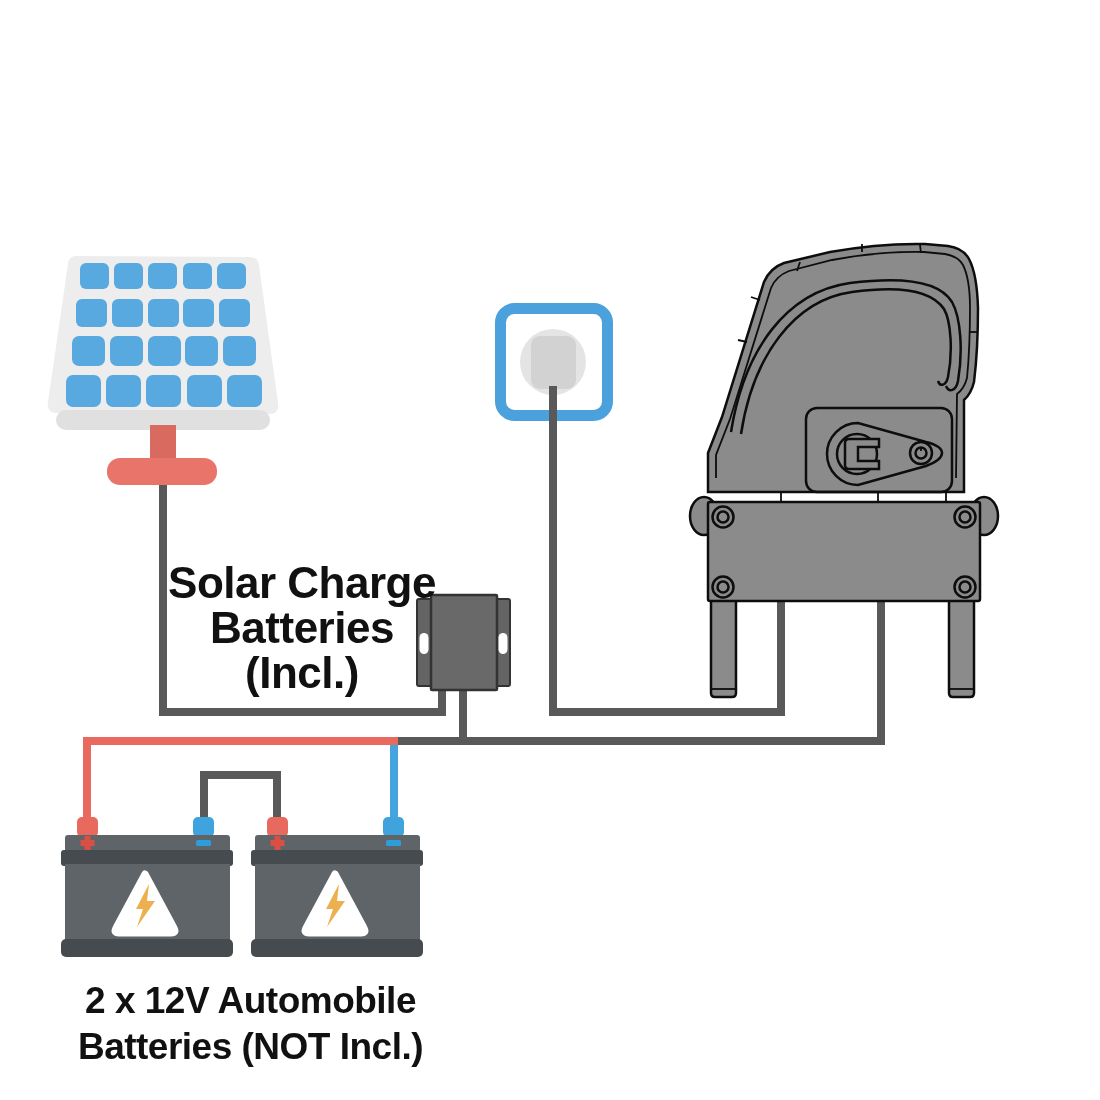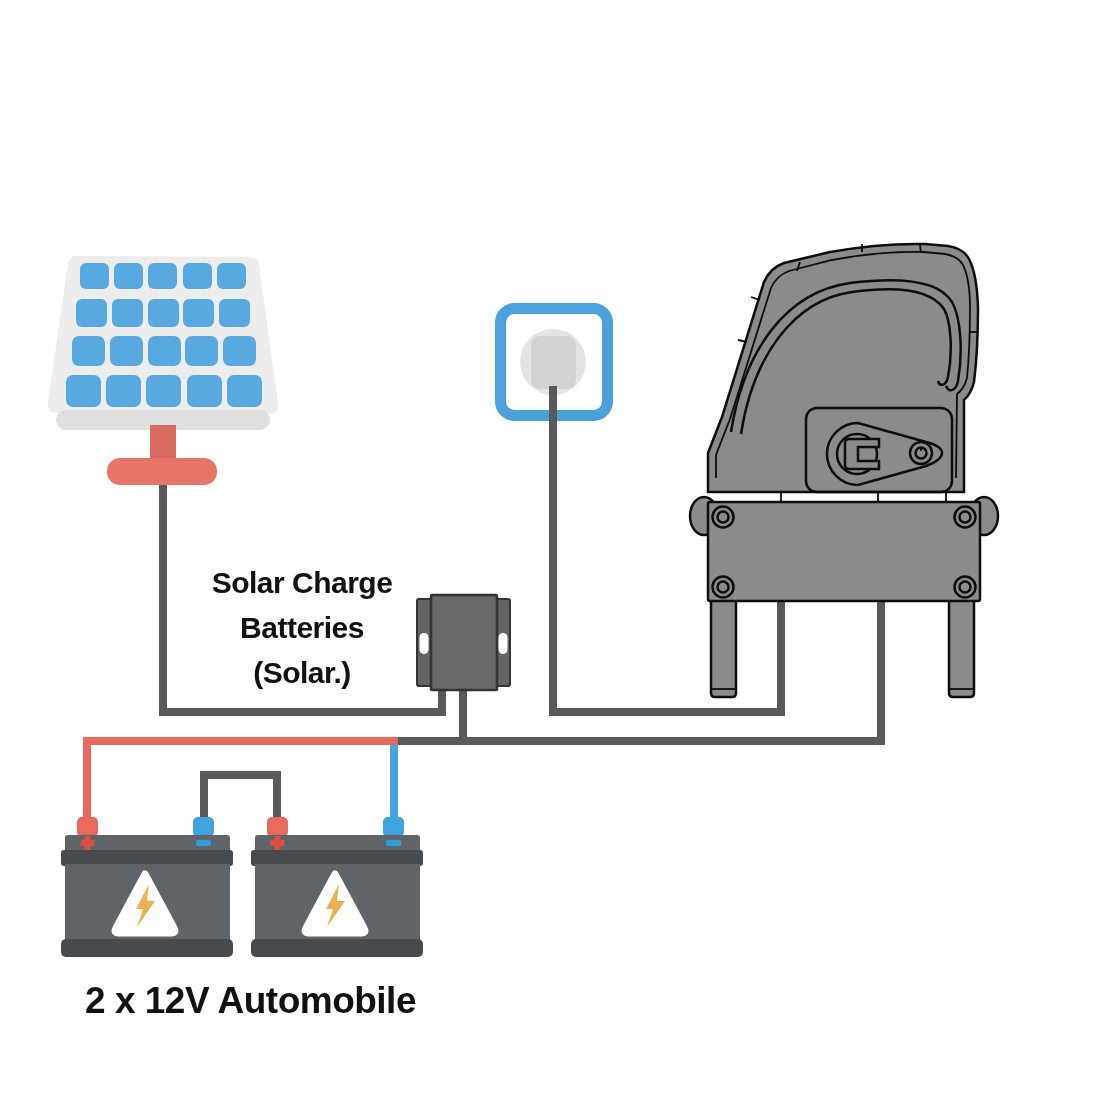--- a/index.html
+++ b/index.html
@@ -6,21 +6,21 @@
   .stage{
     position:relative;width:1100px;height:1100px;background:var(--bg,#fff);
     font-family:"Liberation Sans", sans-serif;overflow:hidden;
   }
   .stage svg{position:absolute;left:0;top:0;}
   .label{
     position:absolute;text-align:center;color:var(--text,#111);
     font-weight:700;letter-spacing:-0.5px;
   }
   .label span{display:block;}
-  .label-controller{left:142px;top:560px;width:320px;font-size:30px;line-height:45px;}
+  .label-controller{left:142px;top:560px;width:320px;font-size:44px;line-height:45px;}
   .label-batteries{left:28px;top:978px;width:445px;font-size:37px;line-height:46px;}
 
   
   .wire{fill:none;stroke:var(--wire);stroke-width:8;}
   .wire-red{stroke:var(--wireRed);}
   .wire-blue{stroke:var(--wireBlue);}
 
   
   .mfill{fill:var(--machineGray);stroke:var(--machineLine);stroke-width:2.5;}
   .mline{fill:none;stroke:var(--machineLine);stroke-width:2.5;}
@@ -178,20 +178,21 @@
         <polygon class="bat-bolt" points="149,884 136,909 143,909 137,927 155,901 147,901"></polygon>
       </g>
     </defs>
     <use href="#battery-icon"></use>
     <use href="#battery-icon" transform="translate(190,0)"></use>
   </svg>
 
   <div class="label label-controller">
     <span>Solar Charge</span>
     <span>Batteries</span>
-    <span>(Solar.)</span>
+    <span>(Incl.)</span>
   </div>
 
   <div class="label label-batteries">
     <span>2 x 12V Automobile</span>
+    <span>Batteries (NOT Incl.)</span>
   </div>
 
 </div>
 
 </body></html>

